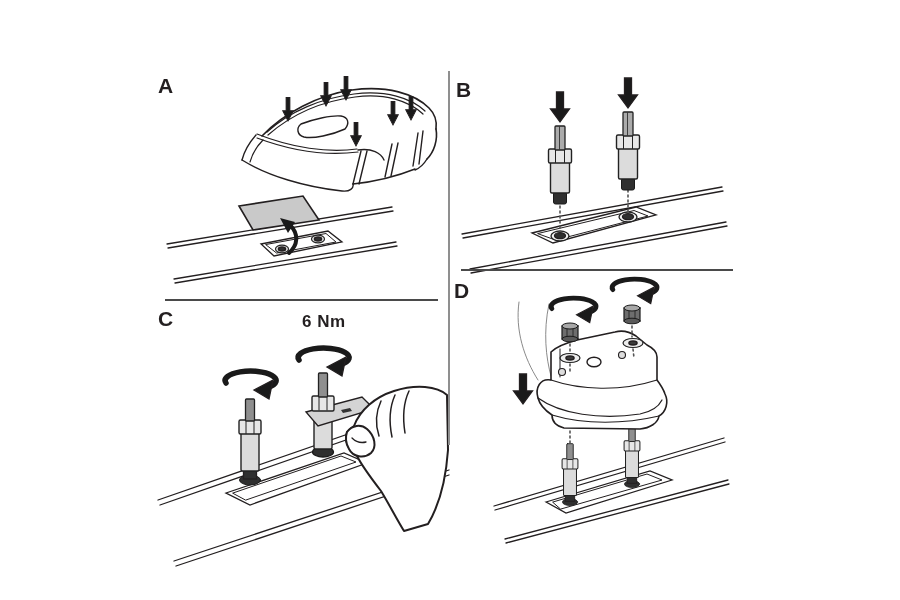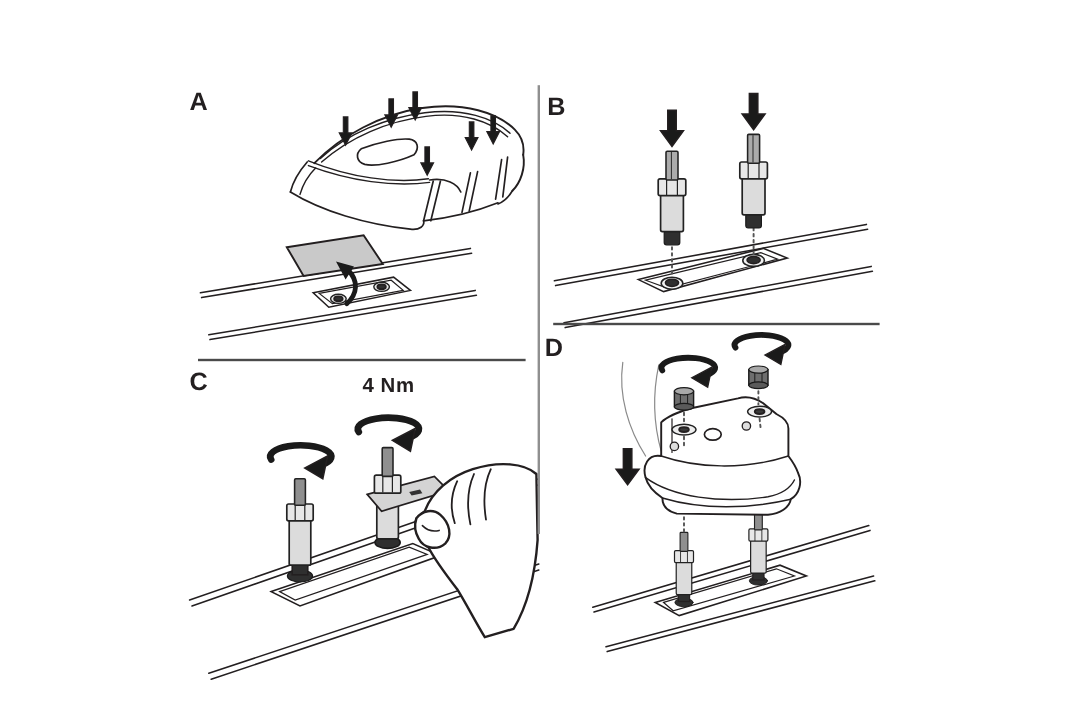--- a/index.html
+++ b/index.html
@@ -226,15 +226,15 @@
 
   <div class="divider-v" style="left:448px;top:71px;height:374px;"></div>
   <div class="divider-h" style="left:165px;top:299px;width:273px;"></div>
   <div class="divider-h" style="left:461px;top:269px;width:272px;"></div>
 
   <div class="panel-label" style="left:158px;top:75px;">A</div>
   <div class="panel-label" style="left:456px;top:79px;">B</div>
   <div class="panel-label" style="left:158px;top:308px;">C</div>
   <div class="panel-label" style="left:454px;top:280px;">D</div>
 
-  <div class="torque-label" style="left:302px;top:313px;">4 Nm</div>
+  <div class="torque-label" style="left:302px;top:313px;">6 Nm</div>
 
 </div>
 
 </body></html>

